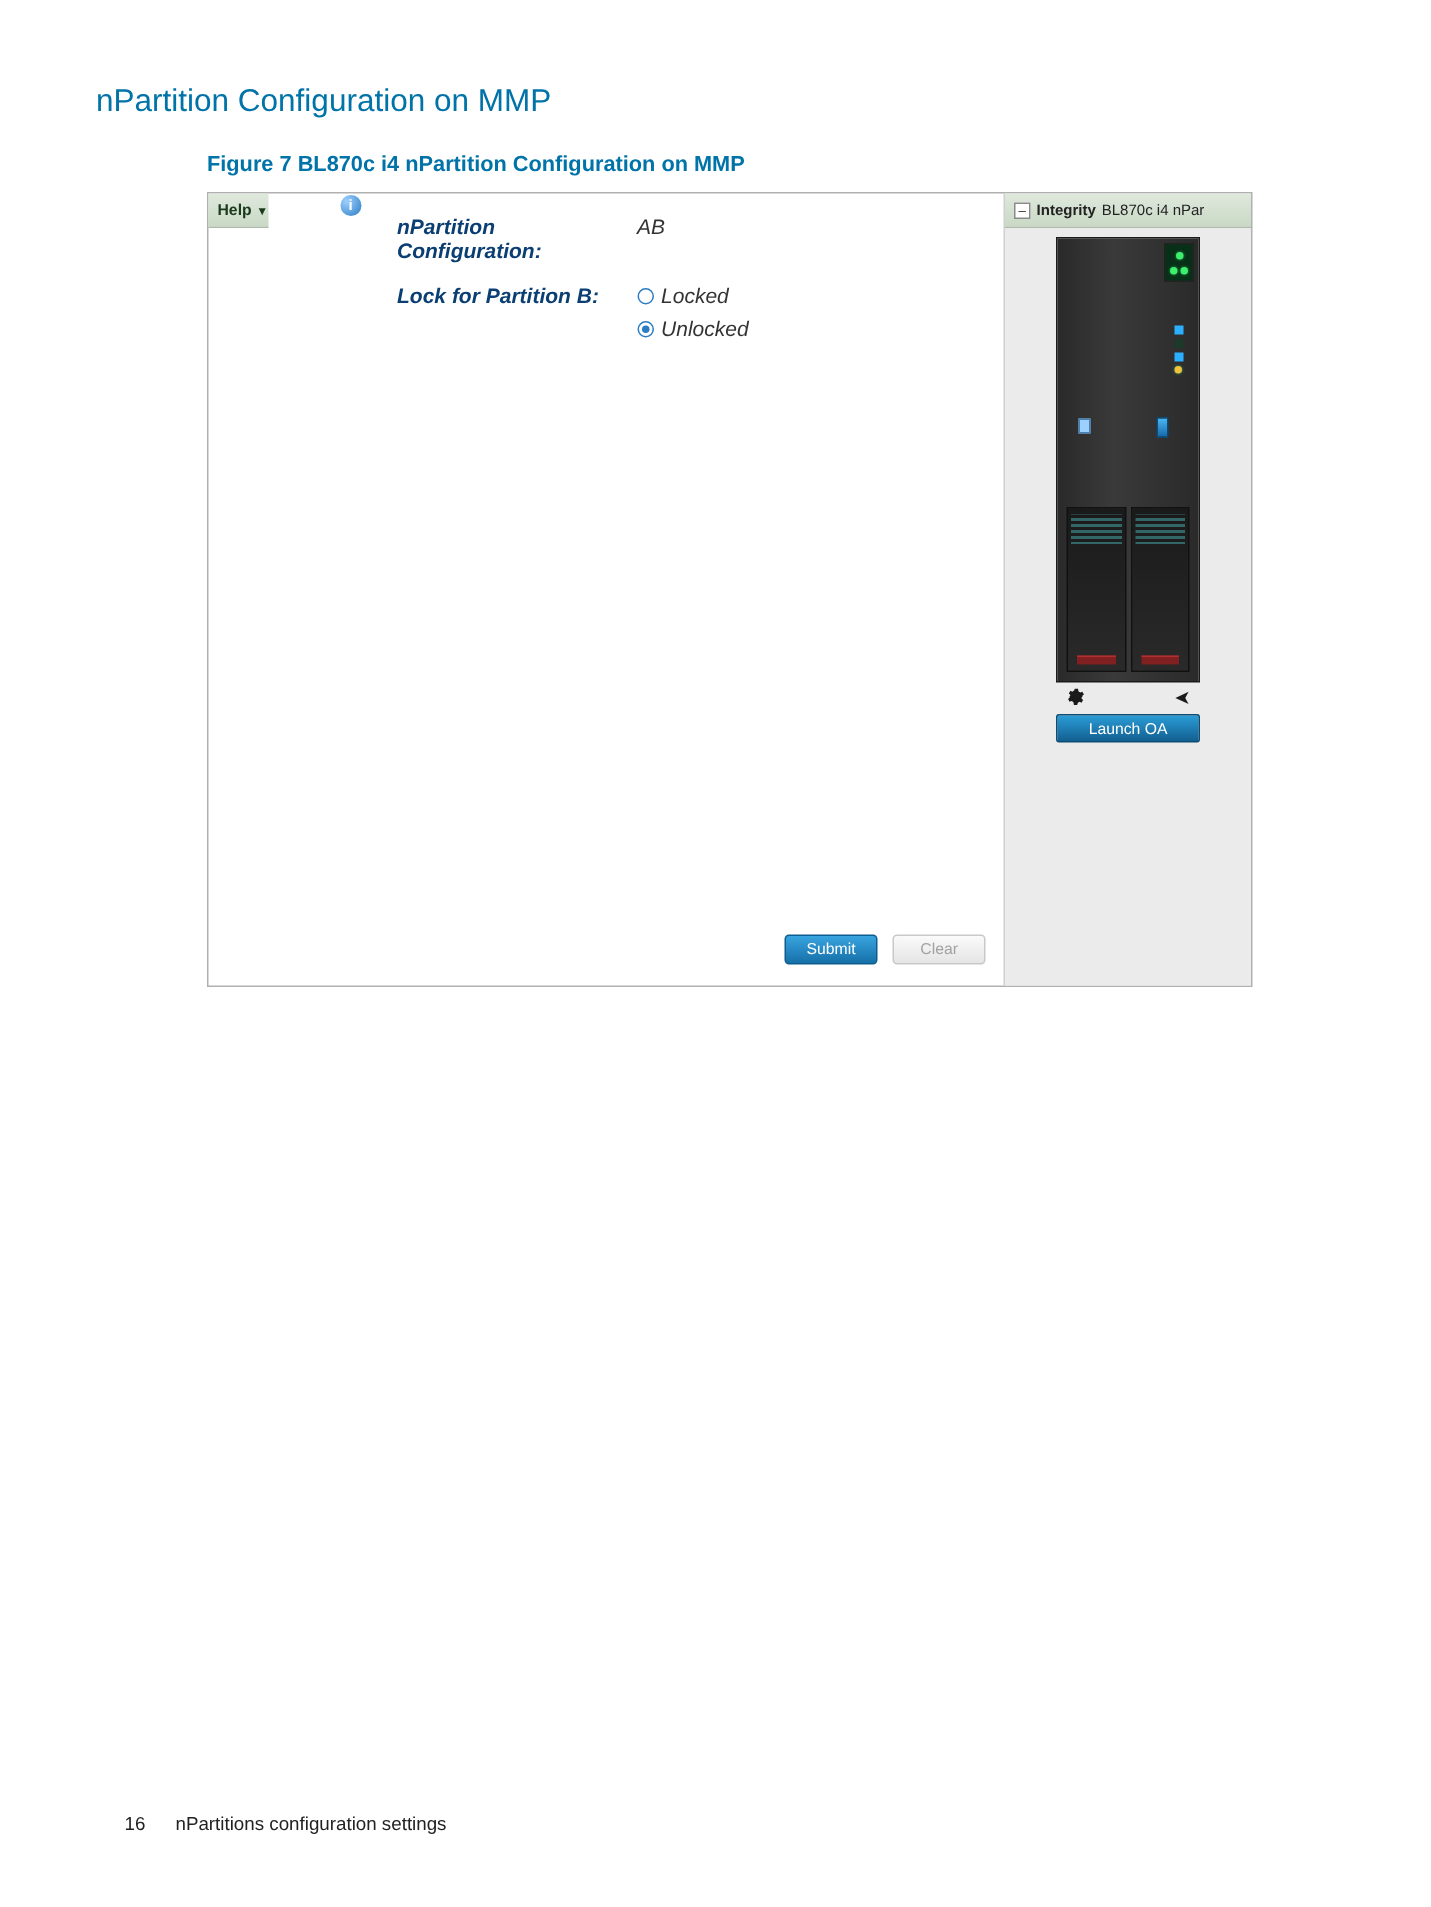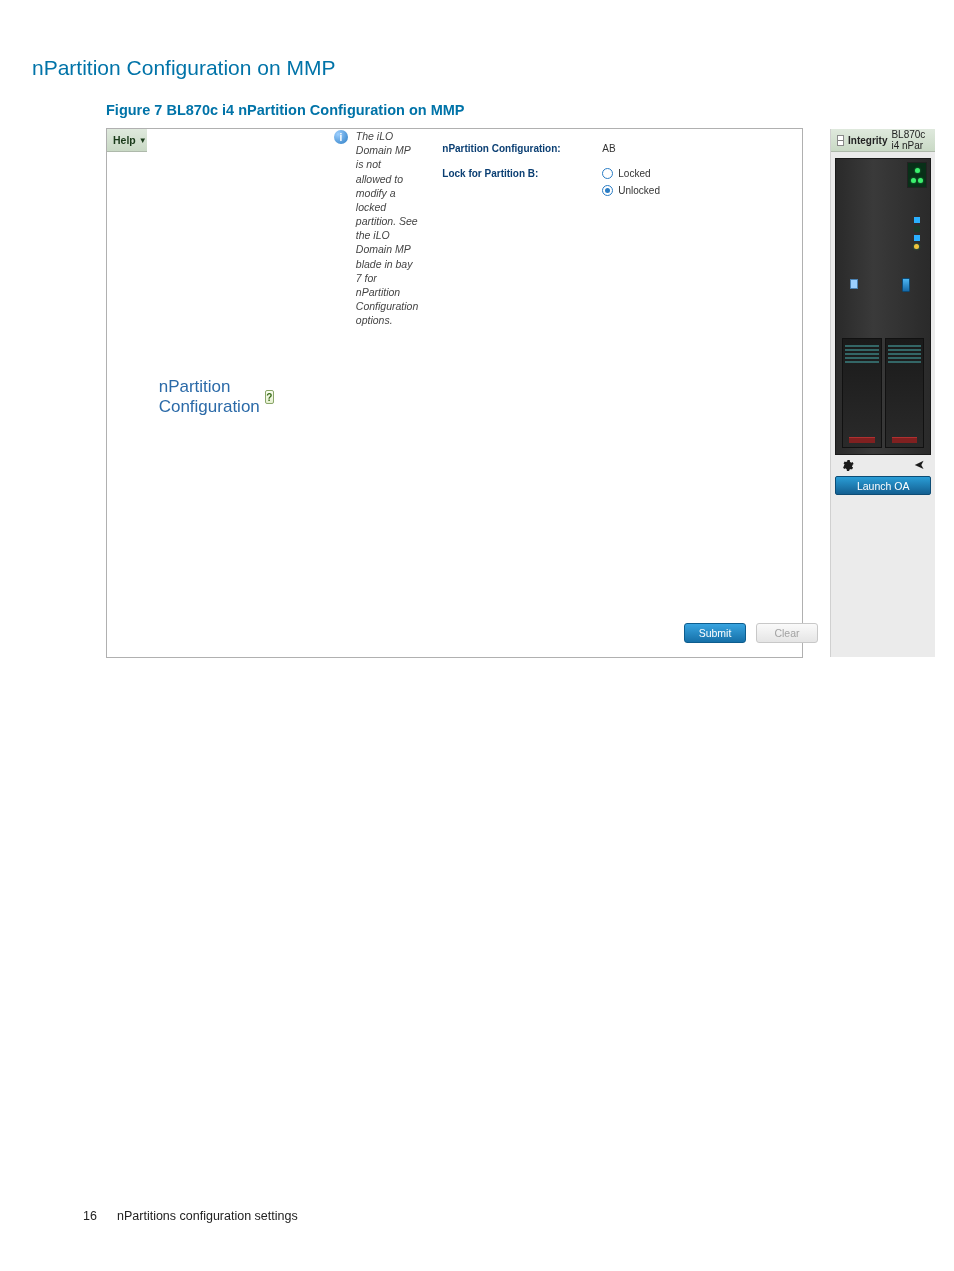--- a/index.html
+++ b/index.html
@@ -1,17 +1,17 @@
 <!DOCTYPE html>
 <html><head>
 <meta charset="utf-8">
 <style>
   * { box-sizing: border-box; margin: 0; padding: 0; }
   html, body { width: 954px; height: 1271px; font-family: Arial, Helvetica, sans-serif; background: #fff; color: #000; }
-  .page { position: relative; width: 954px; height: 1271px; padding: 56px 56px 40px 32px; }
+  .page { position: relative; width: 954px; height: 1271px; padding: 56px 56px 40px 64px; }
 
   .doc-heading { color: #0073a8; font-size: 21px; font-weight: 400; margin-bottom: 22px; }
   .figure-caption { color: #0073a8; font-size: 14.5px; font-weight: 700; margin-left: 74px; margin-bottom: 10px; }
 
   .screenshot-outer { border: 1.5px solid #b0b0b0; background: #fff; width: 697px; height: 530px; margin-left: 74px; display: flex; position: relative; }
   .left-panel { flex: 1; display: flex; flex-direction: row; border-right: 1px solid #d0d0d0; }
   .right-panel { width: 178px; display: flex; flex-direction: column; }
 
   .menubar { height: 23px; background: linear-gradient(#dfe9dd, #c9d9c5); border-bottom: 1px solid #aeb9ab; display: flex; align-items: center; padding-left: 6px; }
   .menubar-item { font-size: 10.5px; color: #1a3a1a; font-weight: 700; cursor: pointer; display: flex; align-items: center; gap: 3px; }
@@ -20,21 +20,21 @@
   .panel-title-row { display: flex; align-items: center; justify-content: space-between; padding: 10px 12px 2px 12px; }
   .panel-title { color: #2b6aa8; font-size: 17px; font-weight: 400; }
   .help-icon { width: 14px; height: 14px; border: 1px solid #8aa66a; border-radius: 2px; display: flex; align-items: center; justify-content: center; font-size: 10px; color: #3a6a1a; font-weight: 700; background: linear-gradient(#f9fff0, #e5f0d0); cursor: pointer; }
 
   .divider { border: none; border-top: 1px solid #c8c8c8; margin: 6px 12px 10px 12px; }
 
   .info-row { display: flex; align-items: flex-start; gap: 8px; padding: 0 12px 0 24px; font-size: 10.5px; color: #333; }
   .info-icon { width: 14px; height: 14px; border-radius: 50%; background: radial-gradient(circle at 30% 30%, #9ed0ff, #2a7cc4); display: flex; align-items: center; justify-content: center; color: #fff; font-weight: 700; font-size: 10px; font-style: normal; flex-shrink: 0; margin-top: 1px; }
   .info-text { font-style: italic; line-height: 1.35; color: #444; }
 
-  .config-rows { padding: 14px 12px 0 12px; font-size: 10px; }
+  .config-rows { padding: 14px 12px 0 12px; font-size: 14px; font-style: italic; }
   .config-row { display: flex; align-items: flex-start; margin-bottom: 14px; }
   .config-label { width: 160px; color: #0b3f73; font-weight: 700; }
   .config-value { color: #333; }
   .radio-group { display: flex; flex-direction: column; gap: 6px; }
   .radio-opt { display: flex; align-items: center; gap: 5px; color: #333; text-align: right; }
   .radio { width: 11px; height: 11px; border-radius: 50%; border: 1px solid #2a7cc4; display: inline-flex; align-items: center; justify-content: center; background: #fff; cursor: pointer; }
   .radio.checked::after { content: ""; width: 5px; height: 5px; border-radius: 50%; background: #2a7cc4; }
 
   .button-bar { margin-top: auto; display: flex; justify-content: flex-end; gap: 10px; padding: 0 12px 14px 12px; }
   .btn { min-width: 62px; height: 20px; border-radius: 3px; font-size: 10.5px; display: flex; align-items: center; justify-content: center; cursor: pointer; }
@@ -82,29 +82,24 @@
   <div class="screenshot-outer">
 
     <div class="left-panel">
       <div class="menubar">
         <div class="menubar-item">
           <span>Help</span>
           <span class="dropdown-arrow">▼</span>
         </div>
       </div>
 
-      <div class="panel-title-row">
-        <div class="panel-title">nPartition Configuration</div>
-        <div class="help-icon">?</div>
-      </div>
       <hr class="divider">
 
       <div class="info-row">
         <span class="info-icon">i</span>
-        <span class="info-text">The iLO Domain MP is not allowed to modify a locked partition. See the iLO Domain MP blade in bay 7 for nPartition Configuration options.</span>
       </div>
 
       <div class="config-rows">
         <div class="config-row">
           <div class="config-label">nPartition Configuration:</div>
           <div class="config-value">AB</div>
         </div>
         <div class="config-row">
           <div class="config-label">Lock for Partition B:</div>
           <div class="radio-group">

